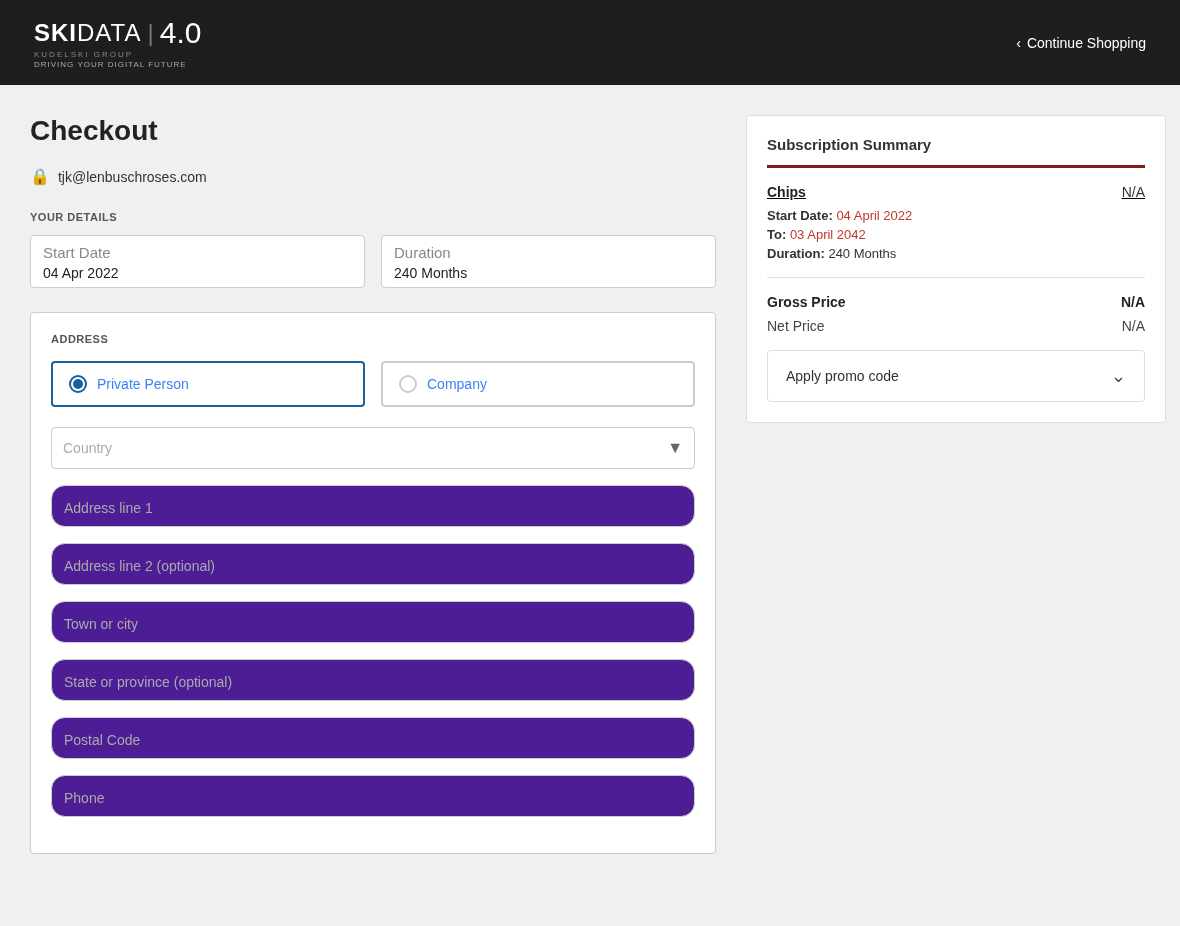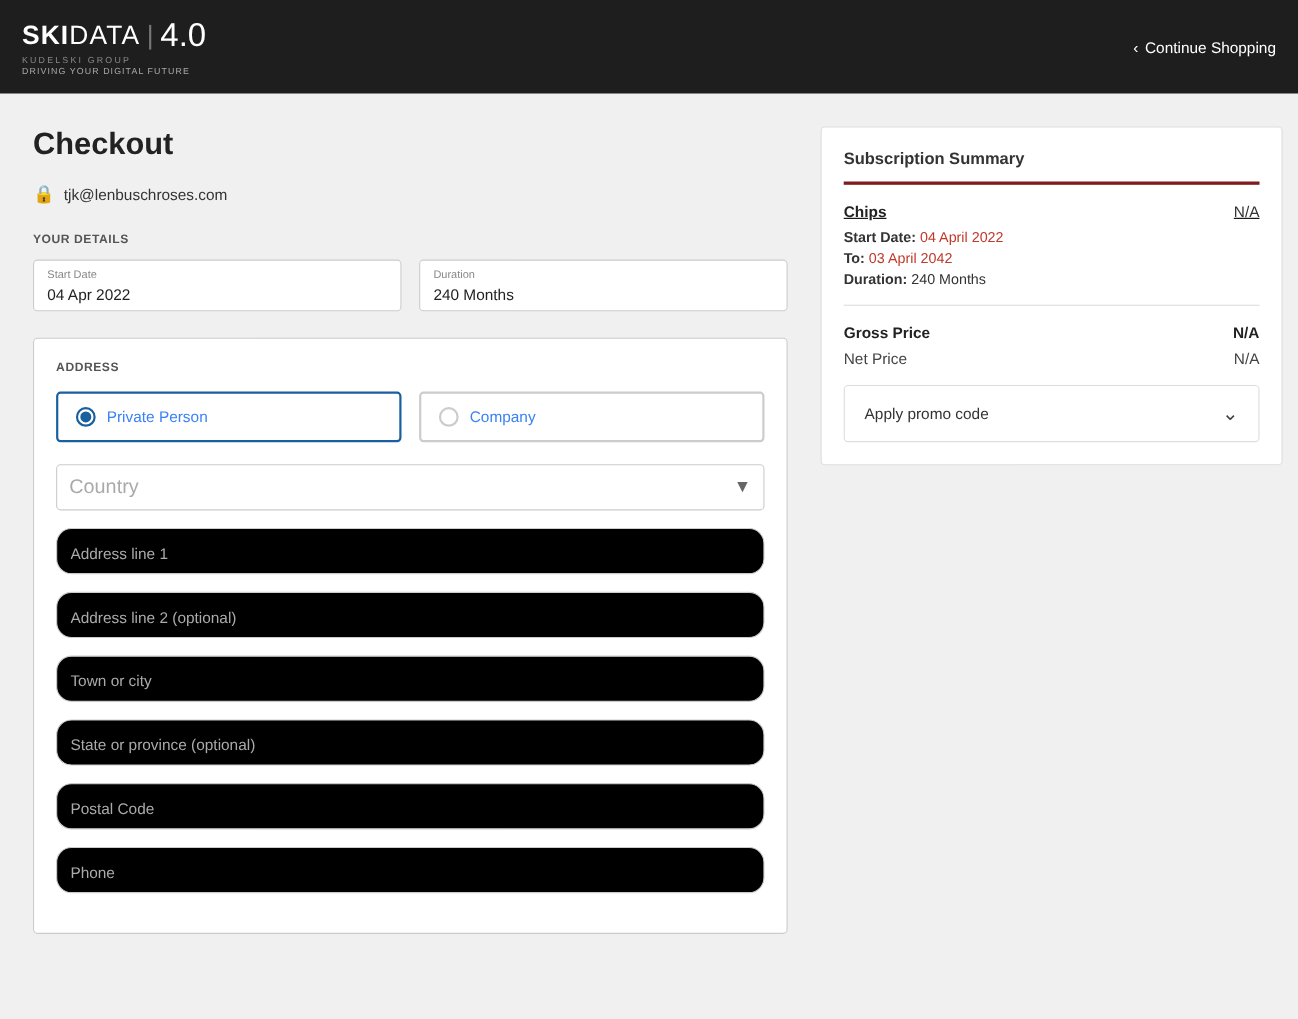--- a/index.html
+++ b/index.html
@@ -5,21 +5,21 @@
     * { box-sizing: border-box; margin: 0; padding: 0; }
     body { font-family: Arial, sans-serif; background: #f0f0f0; min-height: 926px; }
 
     
     .header {
       background: #1e1e1e;
       height: 85px;
       display: flex;
       align-items: center;
       justify-content: space-between;
-      padding: 0 20px;
+      padding: 0 34px;
     }
     .continue-shopping {
       color: #fff;
       font-size: 14px;
       cursor: pointer;
       display: flex;
       align-items: center;
       gap: 6px;
       text-decoration: none;
     }
@@ -76,21 +76,21 @@
 
     .field-group {
       flex: 1;
       position: relative;
       background: #fff;
       border: 1px solid #ccc;
       border-radius: 4px;
       padding: 8px 12px 6px;
     }
     .field-group label {
-      font-size: 10px;
+      font-size: 15px;
       color: #888;
       display: block;
       margin-bottom: 4px;
     }
     .field-group .field-value {
       font-size: 14px;
       color: #222;
     }
 
     
@@ -154,21 +154,21 @@
       position: relative;
       margin-bottom: 16px;
     }
     .form-input {
       width: 100%;
       padding: 14px 12px 10px;
       border: 1px solid #ccc;
       border-radius: 14px;
       font-size: 14px;
       color: #888;
-      background: #000000;
+      background: #4c1d95;
       outline: none;
       appearance: none;
     }
     .form-input::placeholder {
       color: #aaa;
     }
 
     .select-wrapper {
       position: relative;
     }
@@ -418,21 +418,21 @@
 
       <div class="form-input-wrapper select-wrapper">
         <select class="form-input" style="color: transparent; background: transparent;">
           <option value="" disabled="" selected=""></option>
           <option>United States</option>
           <option>Germany</option>
           <option>Austria</option>
           <option>United Kingdom</option>
         </select>
         <span class="select-arrow">▼</span>
-        <span style="position: absolute; left: 12px; top: 50%; transform: translateY(-50%); font-size: 18px; color: rgb(170, 170, 170); pointer-events: none; display: block;">Country</span>
+        <span style="position: absolute; left: 12px; top: 50%; transform: translateY(-50%); font-size: 14px; color: rgb(170, 170, 170); pointer-events: none; display: block;">Country</span>
       </div>
 
       <div class="form-input-wrapper">
         <input type="text" class="form-input" placeholder="Address line 1" style="">
       </div>
 
       <div class="form-input-wrapper">
         <input type="text" class="form-input" placeholder="Address line 2 (optional)" style="">
       </div>
 

